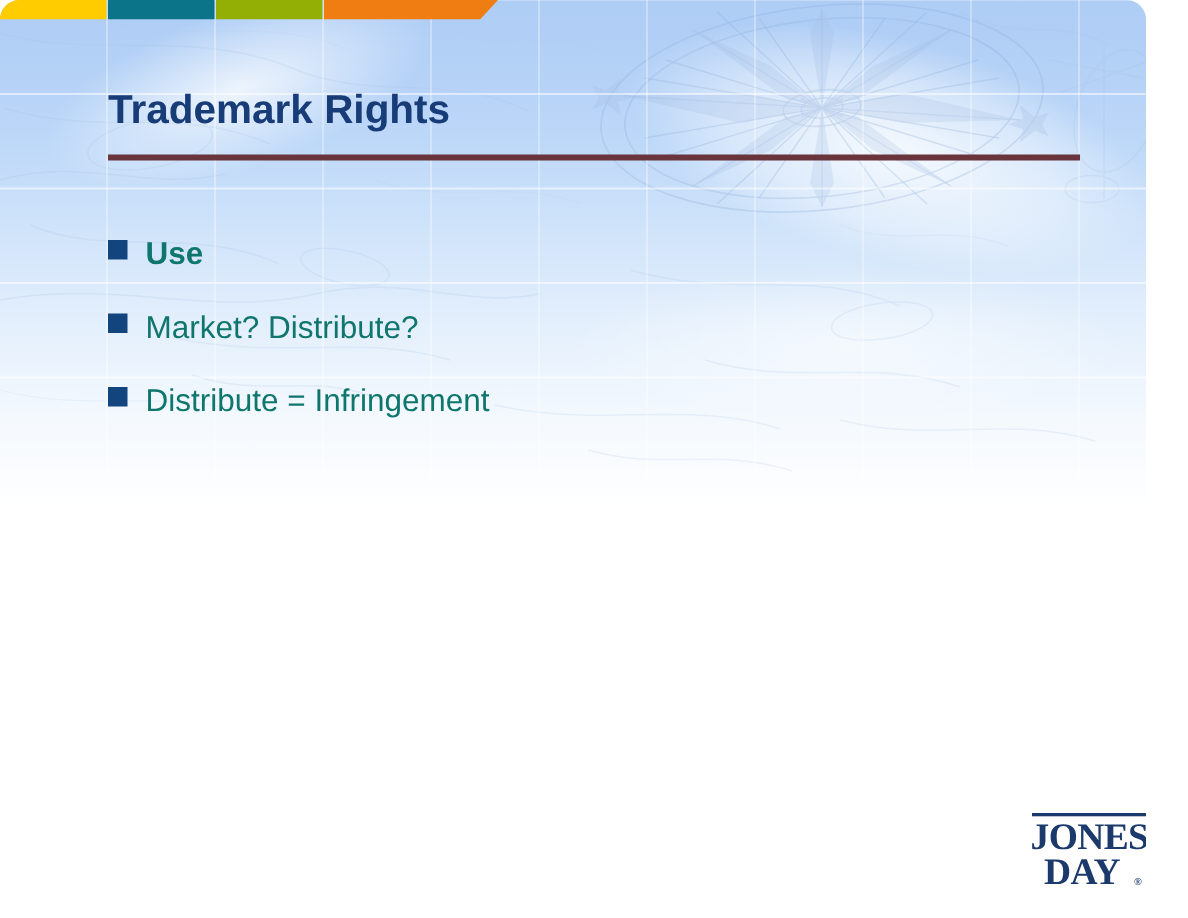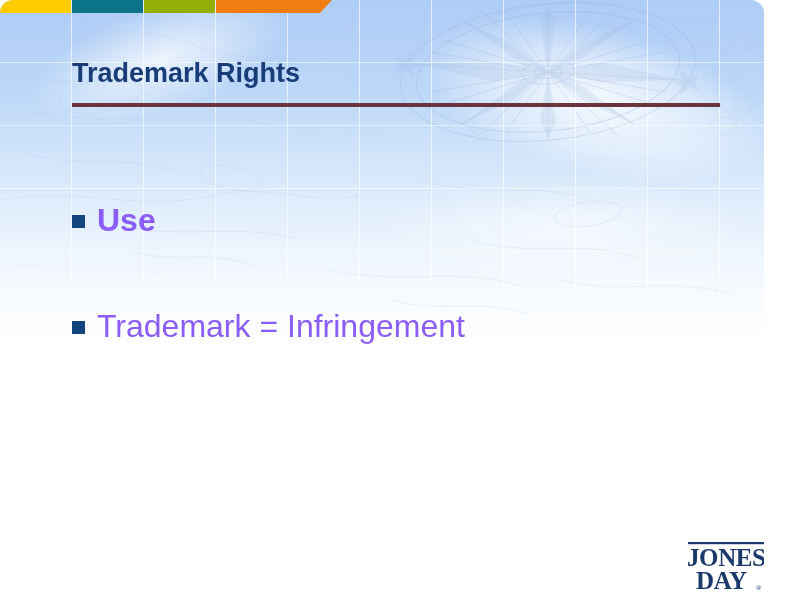--- a/index.html
+++ b/index.html
@@ -127,25 +127,24 @@
   .bullet-mark {
     width: 13px;
     height: 13px;
     background: #12447e;
     flex: 0 0 auto;
     position: relative;
     top: -3px;
     margin-right: 12px;
   }
   .bullet-text {
-    font-size: 32px;
-    color: #8b5cf6;
+    font-size: 21px;
+    color: #0f766e;
     line-height: 1.15;
     white-space: nowrap;
-    margin-top: 44px;
   }
   .bullet-text.bold { font-weight: bold; }
 
   
   .logo {
     position: absolute;
     left: 686px;
     top: 540px;
     width: 82px;
     height: 56px;
@@ -251,21 +250,25 @@
   <div class="title">Trademark Rights</div>
   <div class="title-rule"></div>
 
   <div class="body">
     <div class="bullet-row">
       <span class="bullet-mark"></span>
       <span class="bullet-text bold">Use</span>
     </div>
     <div class="bullet-row">
       <span class="bullet-mark"></span>
-      <span class="bullet-text">Trademark = Infringement</span>
+      <span class="bullet-text">Market? Distribute?</span>
+    </div>
+    <div class="bullet-row">
+      <span class="bullet-mark"></span>
+      <span class="bullet-text">Distribute = Infringement</span>
     </div>
   </div>
 
   <div class="logo">
     <svg width="82" height="56" viewBox="0 0 82 56">
       <rect x="2" y="2" width="78" height="2.2" fill="#1b3a6b"></rect>
       <text x="1" y="26" font-family="'Liberation Serif', serif" font-size="25" fill="#1b3a6b" letter-spacing="-0.4">JONES</text>
       <text x="10" y="49" font-family="'Liberation Serif', serif" font-size="25" fill="#1b3a6b" letter-spacing="-0.4">DAY</text>
       <text x="70" y="50" font-family="'Liberation Serif', serif" font-size="7" fill="#1b3a6b">®</text>
     </svg>

